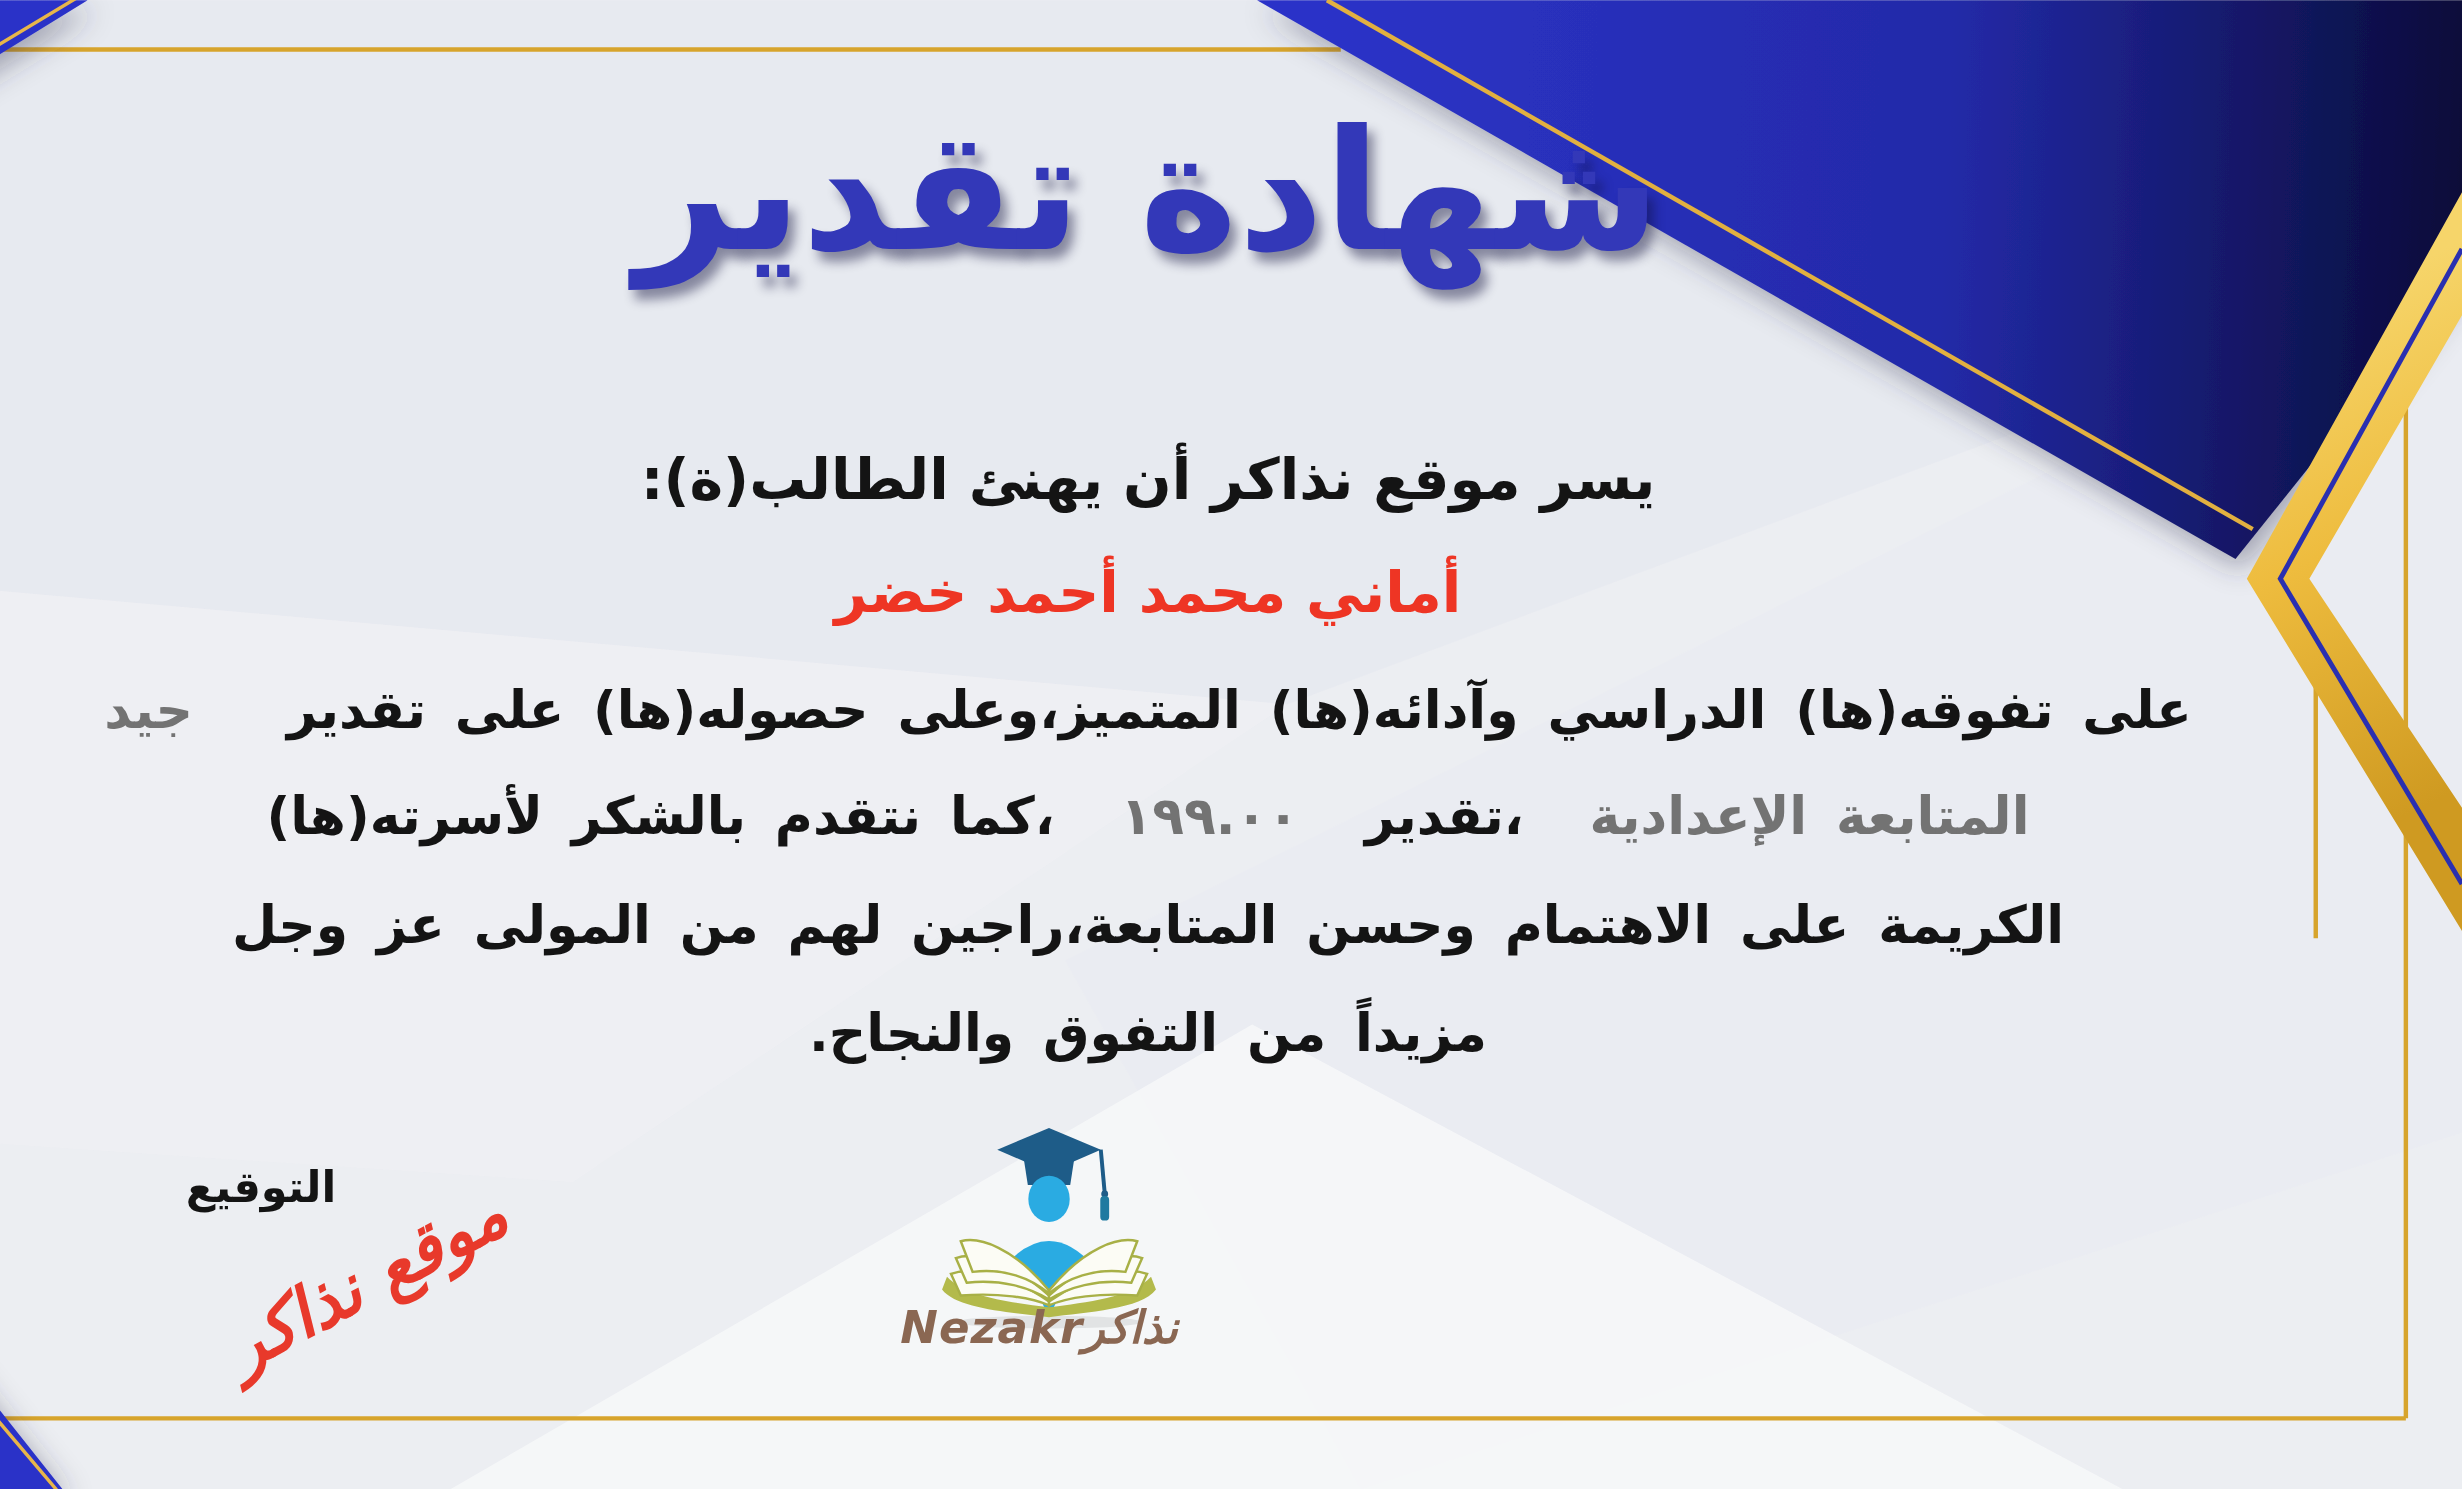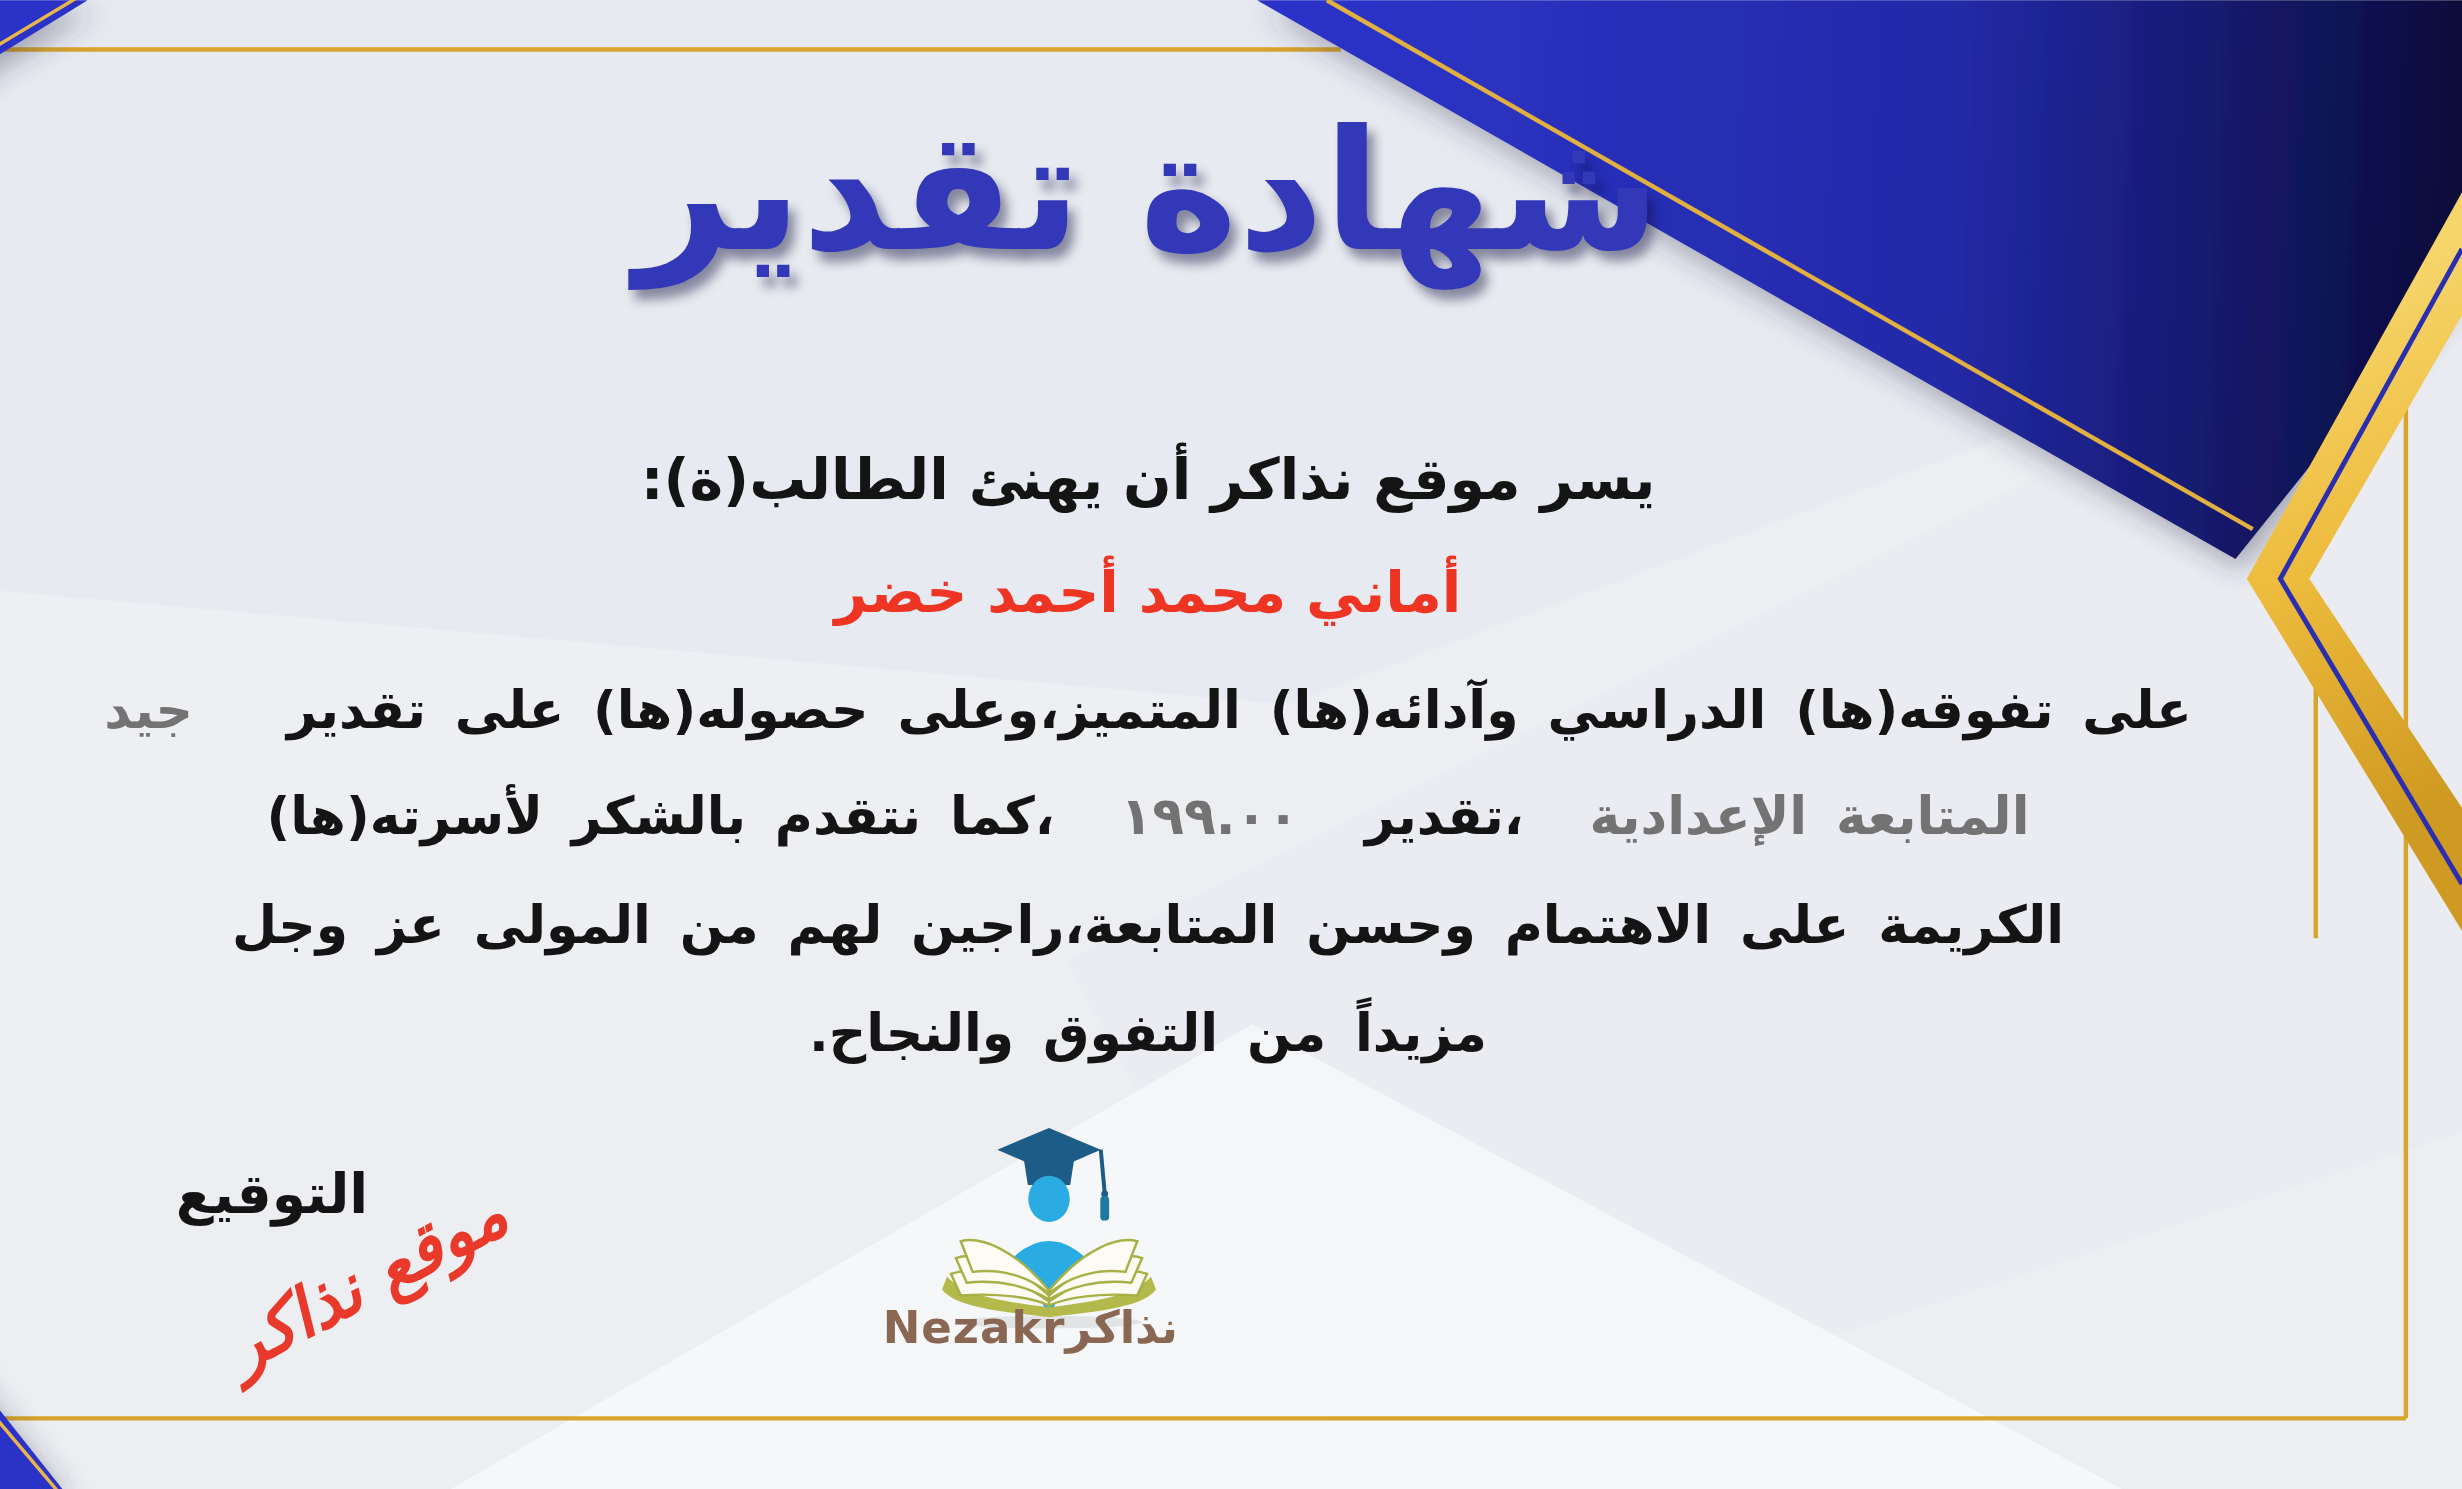--- a/index.html
+++ b/index.html
@@ -19,29 +19,29 @@
   }
   .intro{left:0;right:0;top:446px;font-size:57px;}
   .student{left:0;right:0;top:559px;font-size:57px;color:#ee3524;}
   .bodyline{left:0;right:0;font-size:52px;word-spacing:10.8px;}
   .mix{display:flex;flex-direction:row;justify-content:center;align-items:baseline;}
   .mix .red{color:#737373;}
   .l3{top:680px;column-gap:94px;}
   .l4{top:786px;column-gap:66px;}
   .l5{top:895px;}
   .l6{top:1003px;}
-  .signlabel{left:300px;top:1162px;width:276px;font-size:55px;text-align:center;}
+  .signlabel{left:289px;top:1162px;width:276px;font-size:43px;text-align:center;}
   .signscript{
     left:340px;top:1241px;width:384px;font-size:68px;color:#e8392b;
     font-style:italic;font-weight:700;text-align:center;
     transform:rotate(-28deg);transform-origin:50% 50%;white-space:nowrap;
   }
   .wordmark{
     left:1088px;top:1301px;width:256px;text-align:center;font-size:45px;
-    font-weight:700;color:#8a6752;white-space:nowrap;
+    font-weight:700;color:#8a6752;font-style:italic;white-space:nowrap;
   }
   .wordmark .latin{letter-spacing:1px;}
 </style>
 </head>
 <body>
 
 <div class="stage">
 
   <svg class="decor" viewBox="0 0 5337 3025" aria-hidden="true">
     <defs>

